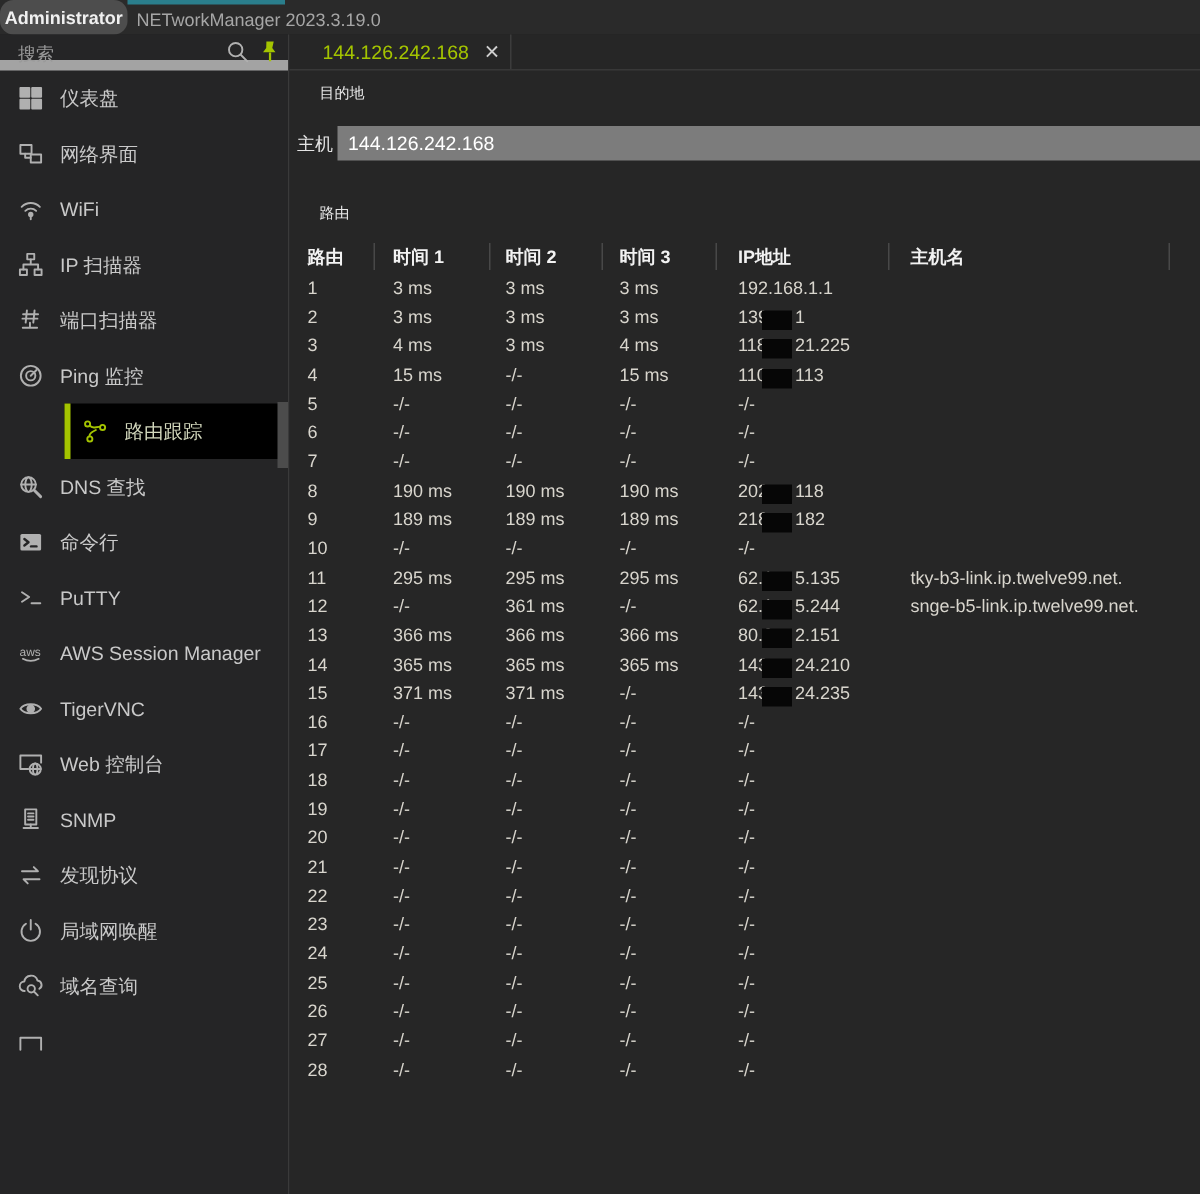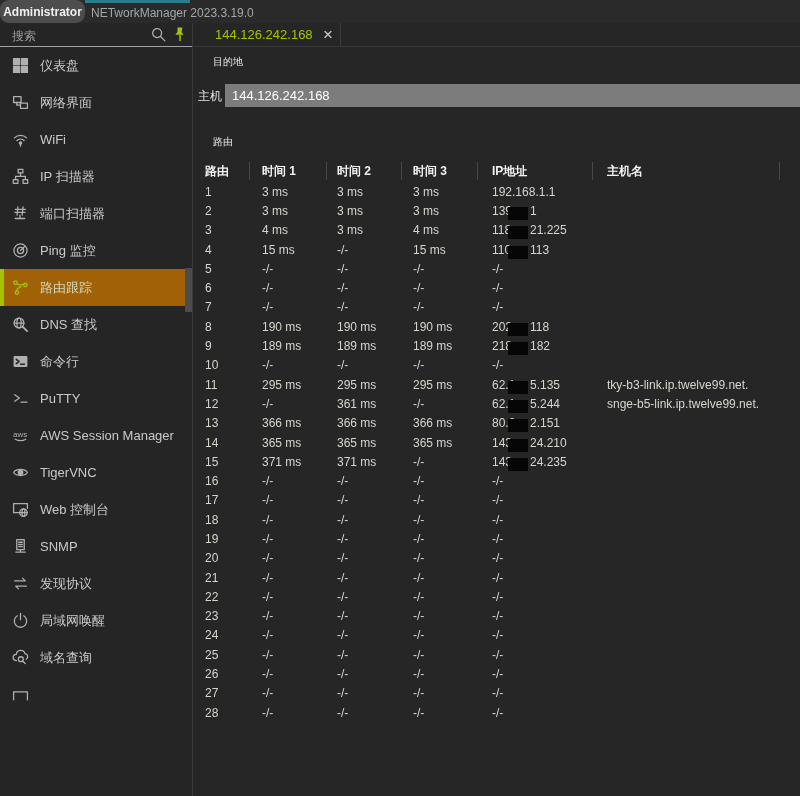--- a/index.html
+++ b/index.html
@@ -7,31 +7,31 @@
        font-family:"Liberation Sans",sans-serif;color:#d0d0d0;}
   .abs{position:absolute;}
   
   #titlebar{left:0;top:0;width:800px;height:23px;background:#2a2a2a;}
   #teal-strip{left:85px;top:0;width:105px;height:3px;background:#2a7e8c;}
   #admin-tab{left:0;top:0;width:85px;height:23px;background:#4d4d4d;color:#f0f0f0;
              font-size:12px;font-weight:bold;display:flex;align-items:center;justify-content:center;border-radius:9px;}
   #app-title{left:91px;top:3px;height:20px;display:flex;align-items:center;color:#a6a6a6;font-size:12px;}
   
   #sidebar{left:0;top:23px;width:193px;height:773px;background:#252526;border-right:1px solid #3a3a3a;box-sizing:border-box;}
-  #search-row{left:0;top:0;width:192px;height:24px;border-bottom:1px solid #a3a3a3;box-sizing:border-box;}
+  #search-row{left:0;top:0;width:192px;height:24px;border-bottom:7px solid #a3a3a3;box-sizing:border-box;}
   #search-input{position:absolute;left:10px;top:2px;width:130px;height:20px;background:transparent;border:none;outline:none;
                 color:#9a9a9a;font-size:12px;font-family:"Liberation Sans",sans-serif;}
   #search-input::placeholder{color:#9a9a9a;opacity:1;}
   #search-icon{position:absolute;left:150px;top:3px;}
   #pin-icon{position:absolute;left:171px;top:3px;}
   #nav{left:0;top:24px;width:192px;height:718px;overflow:hidden;}
   .nav-item{position:relative;height:37px;display:flex;align-items:center;padding-left:9px;cursor:default;text-align:right;}
   .nav-icon{width:22px;height:17px;display:flex;align-items:center;justify-content:center;flex:0 0 22px;}
   .nav-label{margin-left:9px;font-size:13px;color:#c9c9c9;white-space:nowrap;}
-  .nav-item.selected{background:#a16207;}
+  .nav-item.selected{background:#000000;margin-left:43px;}
   .nav-item.selected::before{content:"";position:absolute;left:0;top:0;bottom:0;width:4px;background:#a4c400;}
   .nav-item.selected .nav-label{color:#d3d8bd;}
   svg.ic{stroke:#b0b0b0;fill:none;stroke-width:1.2;stroke-linecap:round;stroke-linejoin:round;}
   svg.ic.green{stroke:#a4c400;}
   #scroll-thumb{left:185px;top:245px;width:7px;height:44px;background:#4c4c4c;}
   #settings-row{left:0;top:742px;width:192px;height:31px;border-top:1px solid #3a3a3a;background:#252526;
                 display:flex;align-items:center;padding-left:9px;box-sizing:border-box;}
   
   #main{left:193px;top:23px;width:607px;height:773px;background:#262626;}
   #tabbar{left:0;top:0;width:607px;height:24px;border-bottom:1px solid #383838;box-sizing:border-box;}

